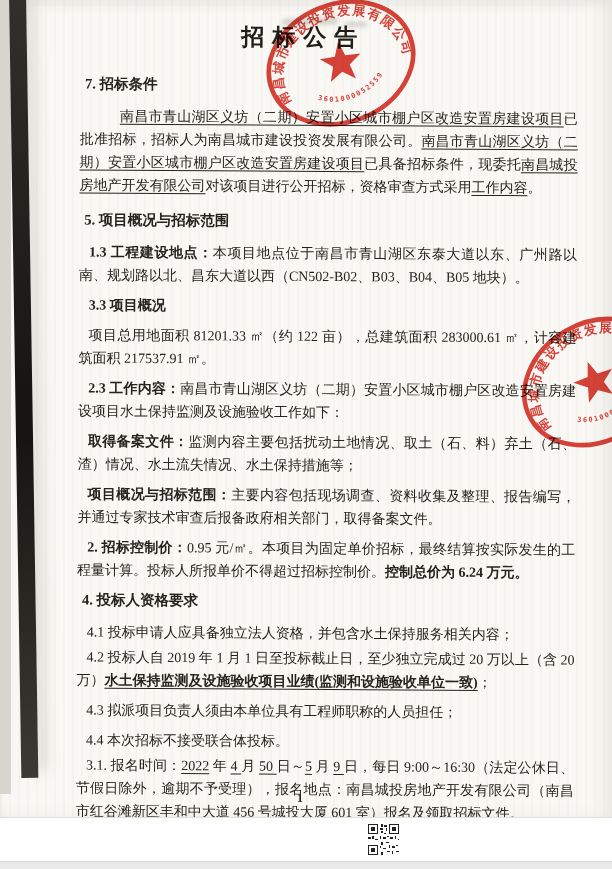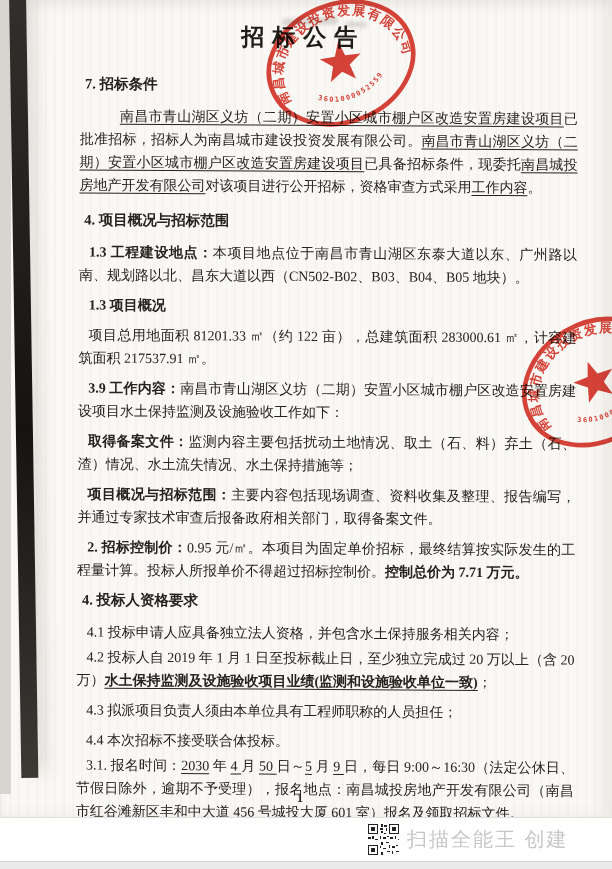--- a/index.html
+++ b/index.html
@@ -72,34 +72,34 @@
     <div class="edge-light"></div>
     <div class="edge-strip"></div>
     <div class="smudge sm1"></div>
     <div class="smudge sm2"></div>
 
     <div class="content">
       <h1 class="title">招标公告</h1>
       <main>
           <p class="h first"><span class="bb">7.  招标条件</span></p>
           <p class="p i2"><span class="uu">南昌市青山湖区义坊（二期）安置小区城市棚户区改造安置房建设项目</span><span>已批准招标，招标人为南昌城市建设投资发展有限公司。</span><span class="uu">南昌市青山湖区义坊（二期）安置小区城市棚户区改造安置房建设项目</span><span>已具备招标条件，现委托</span><span class="uu">南昌城投房地产开发有限公司</span><span>对该项目进行公开招标，资格审查方式采用</span><span class="uu">工作内容</span><span>。</span></p>
-          <p class="h"><span class="bb">4.  项目概况与招标范围</span></p>
+          <p class="h"><span class="bb">5.  项目概况与招标范围</span></p>
           <p class="p i1 sp"><span class="bb">1.3 工程建设地点：</span><span>本项目地点位于南昌市青山湖区东泰大道以东、广州路以南、规划路以北、昌东大道以西（CN502-B02、B03、B04、B05 地块）。</span></p>
-          <p class="p i1"><span class="bb">1.3 项目概况</span></p>
+          <p class="p i1"><span class="bb">3.3 项目概况</span></p>
           <p class="p i1"><span>项目总用地面积 81201.33 ㎡（约 122 亩），总建筑面积 283000.61 ㎡，计容建筑面积 217537.91 ㎡。</span></p>
-          <p class="p i1 sp"><span class="bb">3.9 工作内容：</span><span>南昌市青山湖区义坊（二期）安置小区城市棚户区改造安置房建设项目水土保持监测及设施验收工作如下：</span></p>
+          <p class="p i1 sp"><span class="bb">2.3 工作内容：</span><span>南昌市青山湖区义坊（二期）安置小区城市棚户区改造安置房建设项目水土保持监测及设施验收工作如下：</span></p>
           <p class="p i1"><span class="bb">取得备案文件：</span><span>监测内容主要包括扰动土地情况、取土（石、料）弃土（石、渣）情况、水土流失情况、水土保持措施等；</span></p>
           <p class="p i1 sp"><span class="bb">项目概况与招标范围：</span><span>主要内容包括现场调查、资料收集及整理、报告编写，并通过专家技术审查后报备政府相关部门，取得备案文件。</span></p>
-          <p class="p i1 sp"><span class="bb">2.  招标控制价：</span><span>0.95 元/㎡。本项目为固定单价招标，最终结算按实际发生的工程量计算。投标人所报单价不得超过招标控制价。</span><span class="bb">控制总价为 7.71 万元。</span></p>
+          <p class="p i1 sp"><span class="bb">2.  招标控制价：</span><span>0.95 元/㎡。本项目为固定单价招标，最终结算按实际发生的工程量计算。投标人所报单价不得超过招标控制价。</span><span class="bb">控制总价为 6.24 万元。</span></p>
           <p class="h sp"><span class="bb">4. 投标人资格要求</span></p>
           <p class="p i1 tight"><span>4.1 投标申请人应具备独立法人资格，并包含水土保持服务相关内容；</span></p>
           <p class="p i1"><span>4.2 投标人自 2019 年 1 月 1 日至投标截止日，至少独立完成过 20 万以上（含 20 万）</span><span class="bb uu">水土保持监测及设施验收项目业绩(监测和设施验收单位一致)</span><span>；</span></p>
           <p class="p i1 sp"><span>4.3 拟派项目负责人须由本单位具有工程师职称的人员担任；</span></p>
           <p class="p i1 tight"><span>4.4 本次招标不接受联合体投标。</span></p>
-          <p class="p i1"><span>3.1. 报名时间：</span><span class="uu">2030</span><span> 年 </span><span class="uu"> 4 </span><span> 月 </span><span class="uu"> 50 </span><span> 日～</span><span class="uu">5</span><span> 月 </span><span class="uu"> 9 </span><span> 日，每日 9:00～16:30（法定公休日、节假日除外，逾期不予受理），报名地点：南昌城投房地产开发有限公司（南昌市红谷滩新区丰和中大道 456 号城投大厦 601 室）报名及领取招标文件。</span></p>
+          <p class="p i1"><span>3.1. 报名时间：</span><span class="uu">2022</span><span> 年 </span><span class="uu"> 4 </span><span> 月 </span><span class="uu"> 50 </span><span> 日～</span><span class="uu">5</span><span> 月 </span><span class="uu"> 9 </span><span> 日，每日 9:00～16:30（法定公休日、节假日除外，逾期不予受理），报名地点：南昌城投房地产开发有限公司（南昌市红谷滩新区丰和中大道 456 号城投大厦 601 室）报名及领取招标文件。</span></p>
         </main>
     </div>
 
     <div class="page-num">1</div>
 
     <svg class="seal seal1" width="164" height="136" viewBox="-82 -68 164 136">
       <ellipse class="ring" rx="74" ry="59"></ellipse>
       <path id="sa1t" d="M -61 16 A 62 53 0 1 1 61 16" fill="none"></path>
       <path id="sa1b" d="M -52 0 A 53 46 0 0 0 52 0" fill="none"></path>
       <text class="seal-co"><textPath href="#sa1t" startOffset="50%" text-anchor="middle">南昌城市建设投资发展有限公司</textPath></text>
@@ -118,17 +118,16 @@
   </div>
 
   <div class="footer">
     <svg class="qr" width="31" height="31" viewBox="0 0 21 21" shape-rendering="crispEdges">
       <rect width="21" height="21" fill="#ffffff"></rect>
       <path fill="#222222" d="M0,0h7v7h-7z M14,0h7v7h-7z M0,14h7v7h-7z"></path>
       <path fill="#ffffff" d="M1,1h5v5h-5z M15,1h5v5h-5z M1,15h5v5h-5z"></path>
       <path fill="#222222" d="M2,2h3v3h-3z M16,2h3v3h-3z M2,16h3v3h-3z"></path>
       <path fill="#222222" d="M9,0h1v2h-1z M11,1h2v1h-2z M8,3h2v1h-2z M12,3h1v2h-1z M9,5h1v1h-1z M11,6h1v1h-1z M0,9h2v1h-2z M3,8h1v2h-1z M5,10h2v1h-2z M8,8h1v2h-1z M10,9h2v1h-2z M13,8h1v1h-1z M15,9h2v1h-2z M18,8h1v2h-1z M20,10h1v1h-1z M9,12h1v2h-1z M12,12h2v1h-2z M8,15h1v1h-1z M10,16h2v1h-2z M14,14h1v2h-1z M16,15h2v1h-2z M19,14h1v1h-1z M13,18h2v1h-2z M9,19h1v2h-1z M16,18h1v2h-1z M19,18h2v1h-2z"></path>
     </svg>
-    <span class="wm">扫描全能王 创建</span>
   </div>
 
   <div class="bottom-strip"></div>
 </div>
 
 </body></html>

